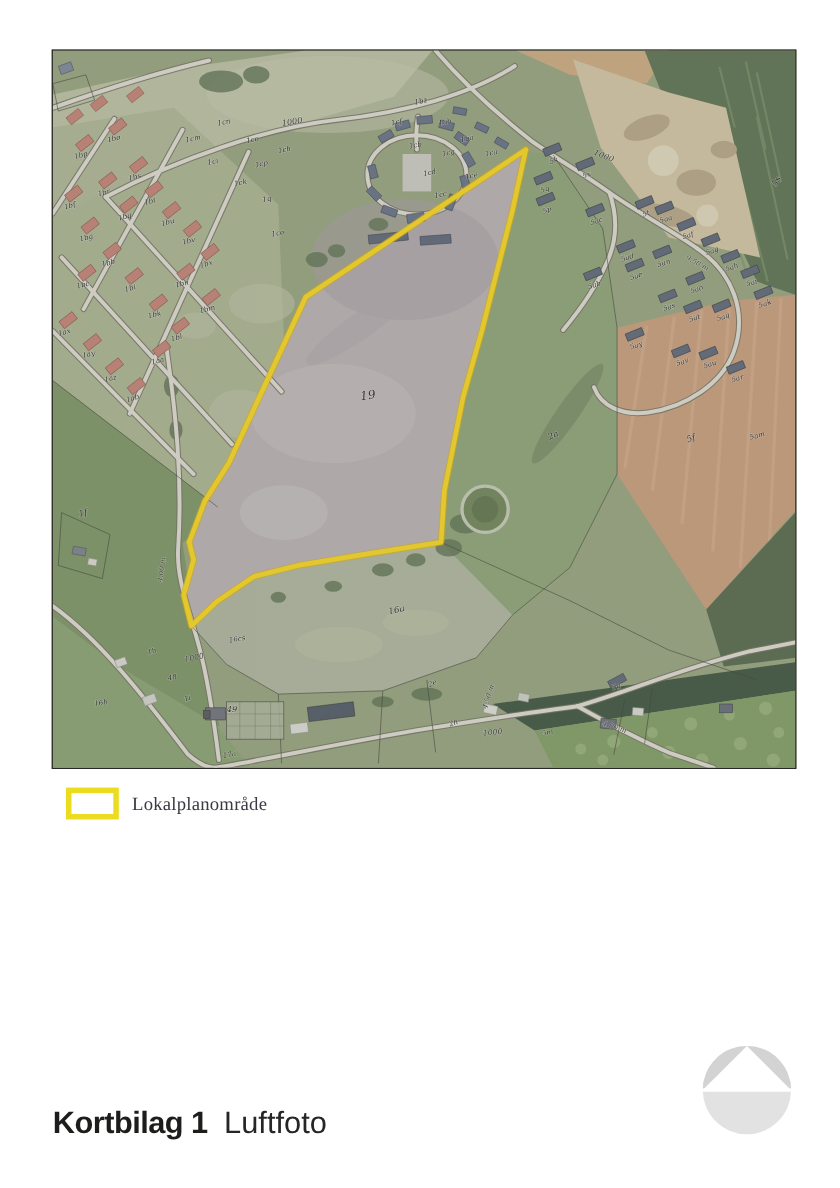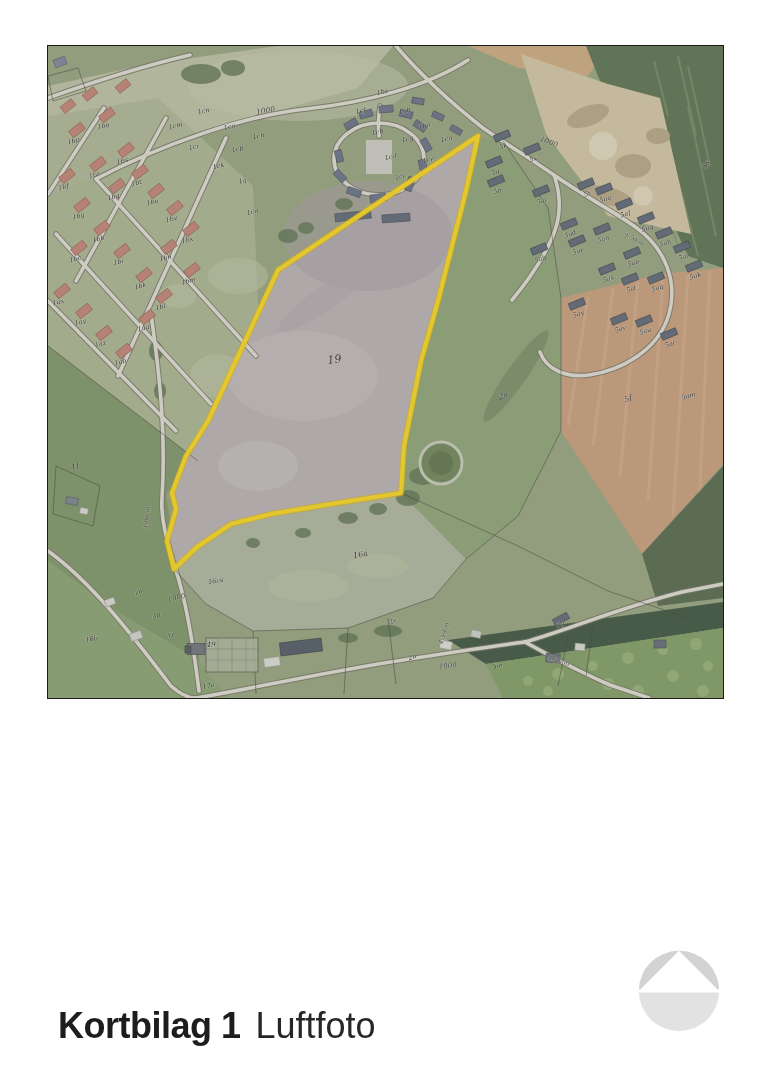--- a/index.html
+++ b/index.html
@@ -9,21 +9,21 @@
              border:1.6px solid #1b1b1b;overflow:hidden;background:#94a17c;}
   svg.aerial{display:block;width:675px;height:652px;}
   .map-label{font-family:"DejaVu Serif",serif;font-style:italic;fill:#26261f;text-anchor:middle;
              paint-order:stroke;stroke:#ffffff;stroke-width:.7px;stroke-opacity:.45;}
   .map-label.road{fill:#30302a;}
   .map-label.measure{fill:#3a3a32;}
   .legend{position:absolute;left:60px;top:716px;display:flex;align-items:center;}
   .legend-swatch{width:38px;height:19px;background:#ffffff;border:5px solid #ecdc1f;}
   .legend-label{margin-left:12px;font-family:"Liberation Serif",serif;font-size:17px;
                 color:#3a3a45;letter-spacing:.2px;}
-  .footer-title{position:absolute;left:58px;top:1005px;font-size:36px;color:#1d1d1b;}
+  .footer-title{position:absolute;left:48px;top:1005px;font-size:28px;color:#1d1d1b;}
   .t-bold{font-weight:700;letter-spacing:-.5px;}
   .t-reg{font-weight:400;margin-left:15px;color:#262624;}
   .logo{position:absolute;left:636px;top:948px;width:86px;height:86px;}
 </style>
 </head>
 <body>
 
 <div class="page">
 
   <div class="map-frame">
@@ -378,20 +378,24 @@
           <text x="531" y="270" font-size="6.5" transform="rotate(-18 531 270)" class="map-label">5ay</text>
           <text x="573" y="285" font-size="6.5" transform="rotate(-18 573 285)" class="map-label">5av</text>
           <text x="598" y="287" font-size="6.5" transform="rotate(-18 598 287)" class="map-label">5au</text>
           <text x="623" y="300" font-size="6.5" transform="rotate(-18 623 300)" class="map-label">5ar</text>
         </g>
 
     <rect x="0" y="0" width="675" height="652" filter="url(#noise)" opacity=".14" fill="#888"></rect>
   </svg>
   </div>
 
+  <div class="legend">
+    <span class="legend-swatch" style="border-color: rgb(236, 220, 31);"></span>
+    <span class="legend-label">Lokalplanområde</span>
+  </div>
 
   <div class="footer-title">
     <span class="t-bold">Kortbilag 1</span><span class="t-reg">Luftfoto</span>
   </div>
 
   <svg class="logo" viewBox="0 0 90 90" xmlns="http://www.w3.org/2000/svg">
     <circle cx="45" cy="45" r="42" fill="#e2e2e2"></circle>
     <path d="M3,45 A42,42 0 0 1 87,45 Z" fill="#d3d3d3"></path>
     <polygon points="45,3 87,45 3,45" fill="#ffffff"></polygon>
     <line x1="1" y1="45" x2="89" y2="45" stroke="#ffffff" stroke-width="3"></line>

